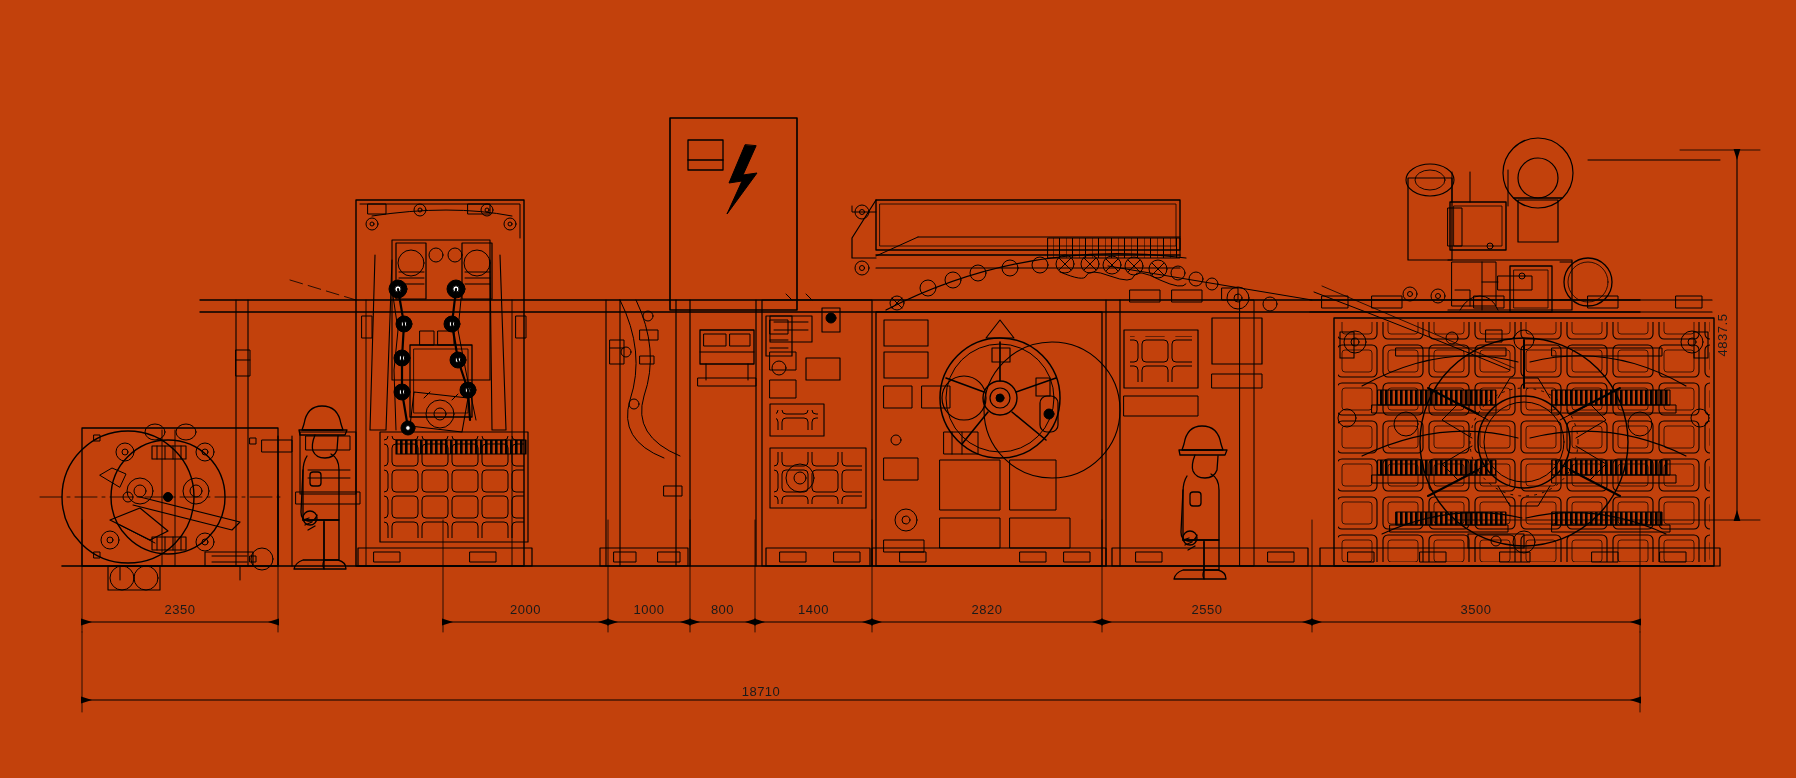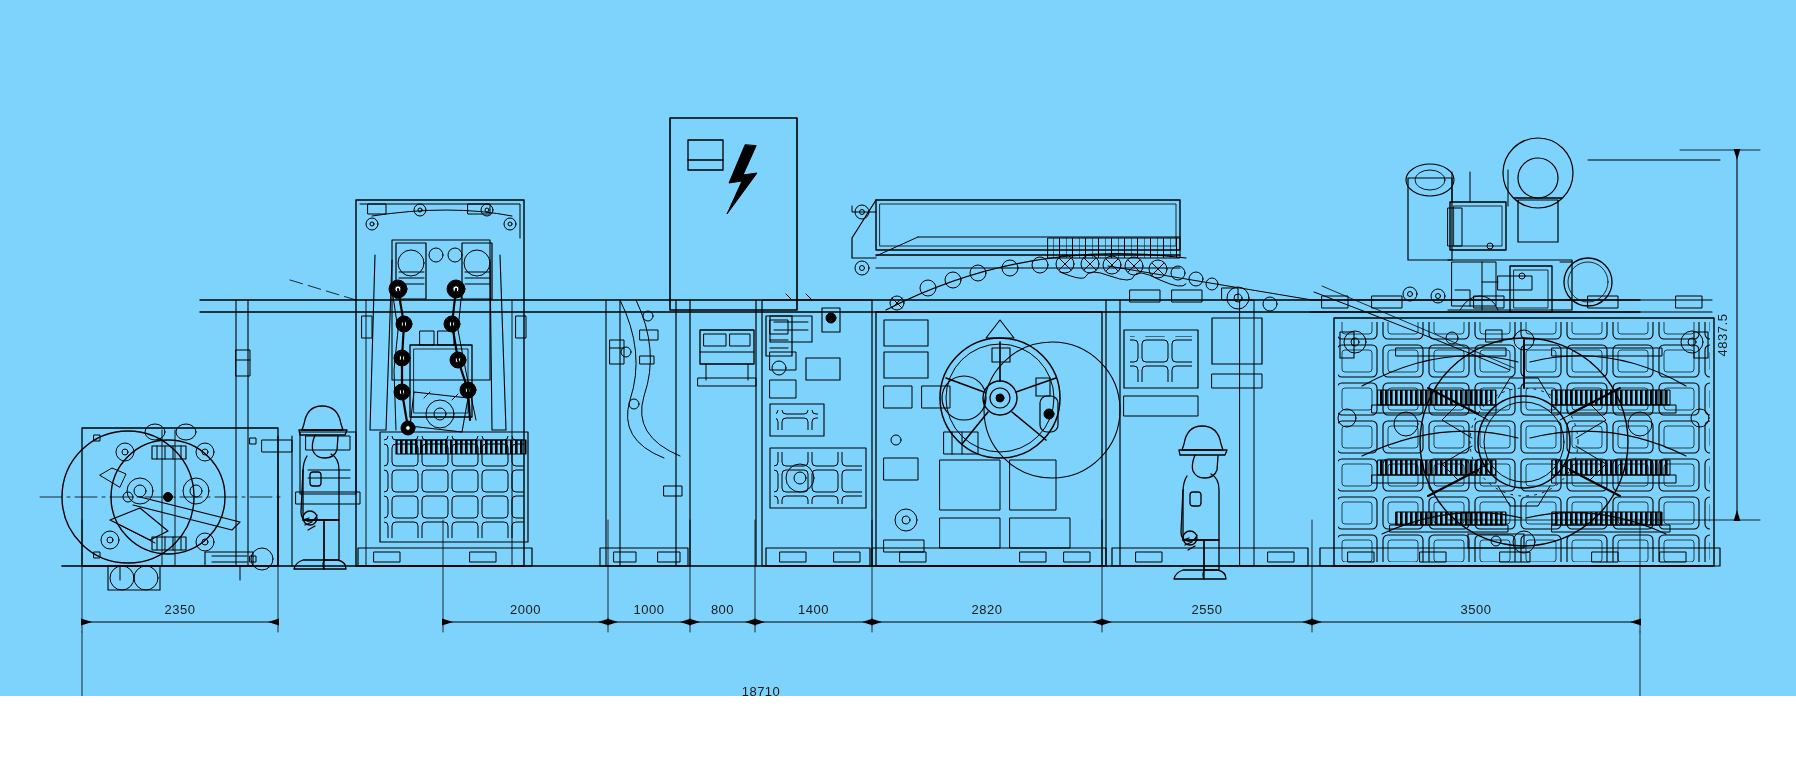--- a/index.html
+++ b/index.html
@@ -1,17 +1,17 @@
 <!DOCTYPE html>
 <html><head>
 <meta charset="utf-8">
 <style>
   html,body{margin:0;padding:0;background:#ffffff;}
   body{font-family:"Liberation Sans",sans-serif;}
-  #stage{position:relative;width:1796px;height:696px;background:#7dd3fc;overflow:hidden;}
+  #stage{position:relative;width:1796px;height:778px;background:#c2410c;overflow:hidden;}
   #stage svg{position:absolute;left:0;top:0;}
   .dimtxt{font-family:"Liberation Sans",sans-serif;font-size:13px;fill:#1a1a1a;letter-spacing:.5px;}
 </style>
 </head>
 <body>
 
 <div id="stage">
 
 <svg width="1796" height="778" viewBox="0 0 1796 778" xmlns="http://www.w3.org/2000/svg">
 

